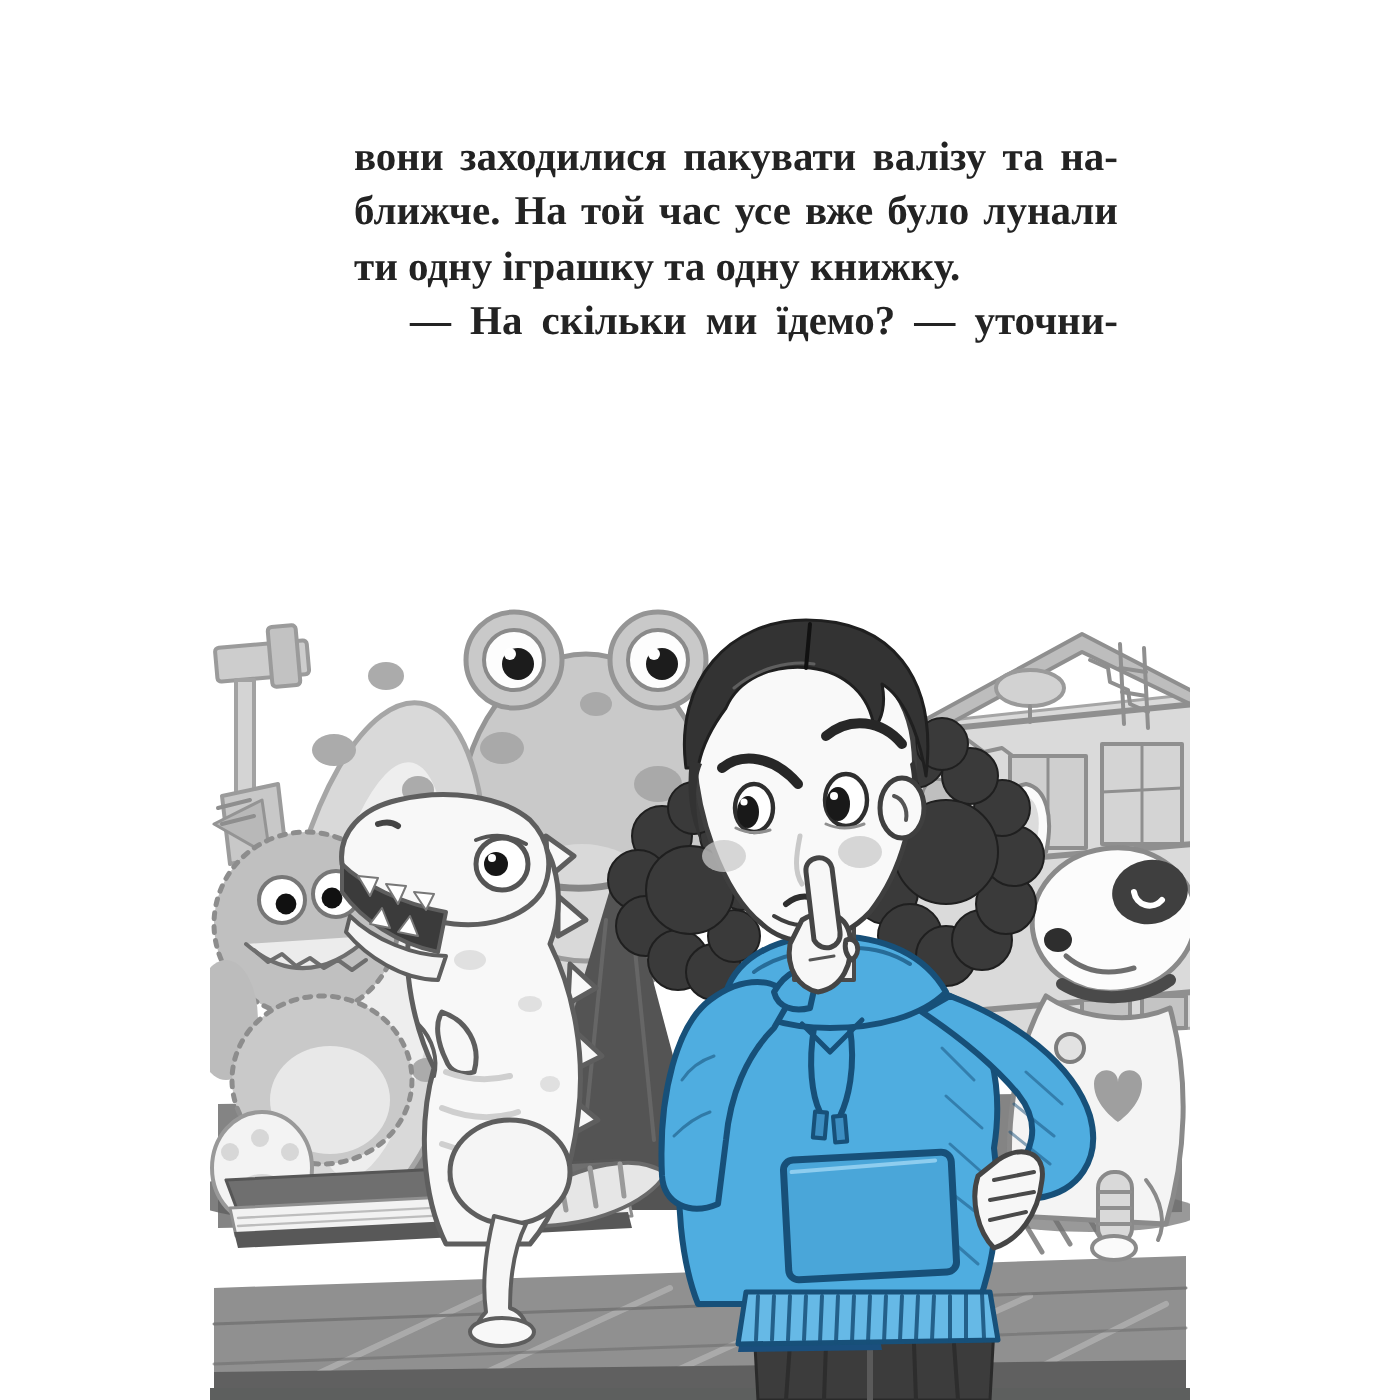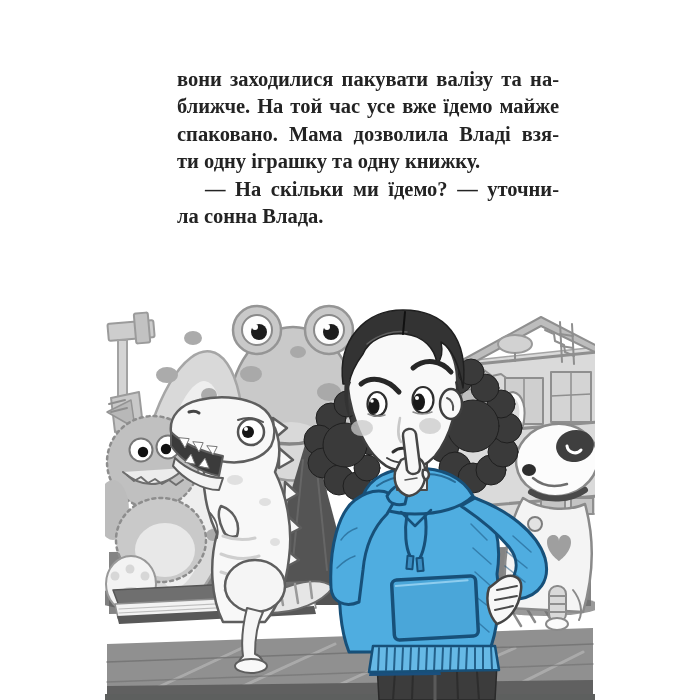--- a/index.html
+++ b/index.html
@@ -24,25 +24,23 @@
   .gline{stroke:#8f8f8f;fill:none;stroke-linecap:round;}
   svg *{vector-effect:none;}
 </style>
 </head>
 <body>
 
 <div class="page">
 
   <div class="text-block">
     <div class="line">вони заходилися пакувати валізу та на-</div>
-    <div class="line">ближче. На той час усе вже їдемо майже</div>
-    <div class="line">спаковано. Мама дозволила Владі взя-</div>
+    <div class="line">ближче. На той час усе вже було лунали</div>
     <div class="line plain">ти одну іграшку та одну книжку.</div>
     <div class="line indent">— На скільки ми їдемо? — уточни-</div>
-    <div class="line plain">ла сонна Влада.</div>
   </div>
 
   <svg class="illus" viewBox="0 0 490 400" stroke-linejoin="round" stroke-linecap="round">
 
     <g>
       <polygon points="352,62 492,47 492,214 352,222" fill="#dadada" stroke="#a5a5a5" stroke-width="1.5"></polygon>
       <polygon points="350,64 436,17 492,46 492,53 436,26 353,71" fill="#bdbdbd" stroke="#8f8f8f" stroke-width="2"></polygon>
       <path d="M362,66 l8,6 9,-2 8,6 9,-2 8,6 9,-2 8,6" class="gline" stroke-width="2"></path>
       <path d="M440,30 l9,4 1,7 9,4 1,7 9,4" class="gline" stroke-width="2"></path>
       <ellipse cx="410" cy="44" rx="17" ry="9" fill="#d2d2d2" stroke="#9a9a9a" stroke-width="2"></ellipse>

